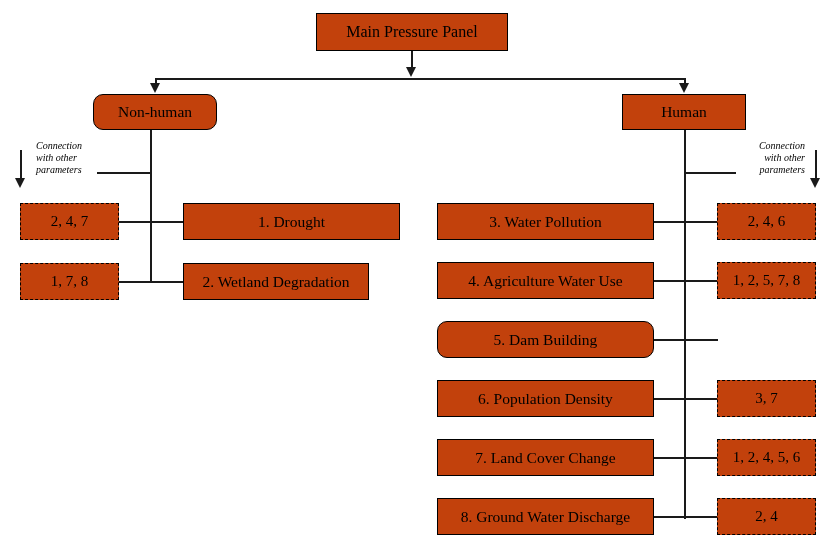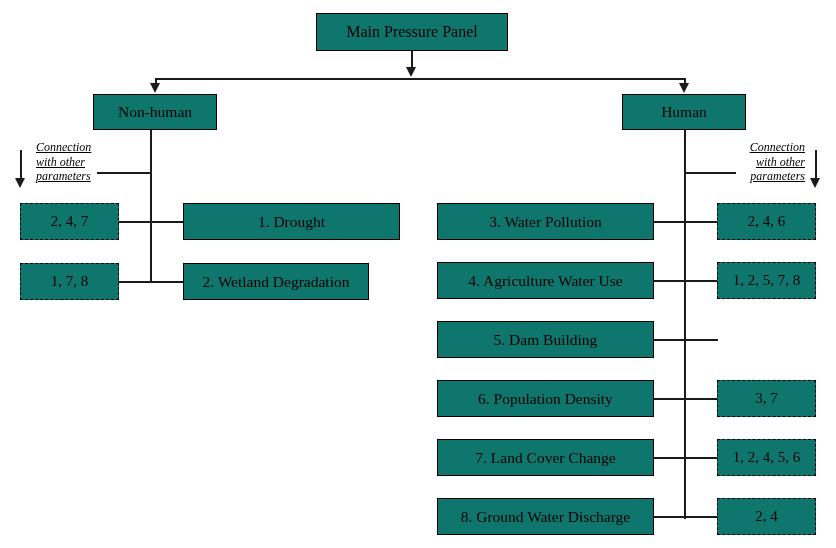--- a/index.html
+++ b/index.html
@@ -15,21 +15,21 @@
     position: relative;
     width: 836px;
     height: 548px;
     background: #ffffff;
     overflow: hidden;
   }
   .box {
     position: absolute;
     box-sizing: border-box;
     border: 1.6px solid #000000;
-    background: #0f766e;
+    background: #c2410c;
     display: flex;
     align-items: center;
     justify-content: center;
     font-size: 15.5px;
     line-height: 1.1;
     color: #000000;
     text-align: center;
     z-index: 3;
   }
   .box.dashed {
@@ -51,26 +51,25 @@
     width: 0;
     height: 0;
     border-left: 5.5px solid transparent;
     border-right: 5.5px solid transparent;
     border-top: 10px solid #1a1a1a;
     z-index: 2;
   }
   .note {
     position: absolute;
     font-style: italic;
-    font-size: 12px;
+    font-size: 10px;
     line-height: 1.22;
     color: #000000;
     z-index: 3;
     white-space: pre-line;
-    text-decoration: underline;
   }
   .note.left  { text-align: left; }
   .note.right { text-align: right; }
 </style>
 </head>
 <body>
 
 <div id="diagram">
 
   <div class="box root" style="left:316px; top:13px; width:192px; height:38px;">
@@ -81,21 +80,21 @@
   <div class="arrow-down" style="left:406px; top:67px;"></div>
 
   <div class="line h" style="left:155px; top:78px; width:530px;"></div>
 
   <div class="line v" style="left:155px; top:78px; height:8px;"></div>
   <div class="arrow-down" style="left:150px; top:83px;"></div>
 
   <div class="line v" style="left:684px; top:78px; height:8px;"></div>
   <div class="arrow-down" style="left:679px; top:83px;"></div>
 
-  <div class="box" style="left:93px; top:94px; width:124px; height:36px;">
+  <div class="box" style="left:93px; top:94px; width:124px; height:36px;border-radius:10px;">
     <span>Non-human</span>
   </div>
 
   <div class="box" style="left:622px; top:94px; width:124px; height:36px;">
     <span>Human</span>
   </div>
 
   <div class="line v" style="left:150px; top:130px; height:153px;"></div>
 
   <div class="line h" style="left:97px; top:172px; width:54px;"></div>
@@ -142,21 +141,21 @@
 
   <div class="line h" style="left:654px; top:280px; width:64px;"></div>
   <div class="box" style="left:437px; top:262px; width:217px; height:37px;">
     <span>4. Agriculture Water Use</span>
   </div>
   <div class="box dashed" style="left:717px; top:262px; width:99px; height:37px;">
     <span>1, 2, 5, 7, 8</span>
   </div>
 
   <div class="line h" style="left:654px; top:339px; width:64px;"></div>
-  <div class="box" style="left:437px; top:321px; width:217px; height:37px;">
+  <div class="box" style="left:437px; top:321px; width:217px; height:37px;border-radius:10px;">
     <span>5. Dam Building</span>
   </div>
 
   <div class="line h" style="left:654px; top:398px; width:64px;"></div>
   <div class="box" style="left:437px; top:380px; width:217px; height:37px;">
     <span>6. Population Density</span>
   </div>
   <div class="box dashed" style="left:717px; top:380px; width:99px; height:37px;">
     <span>3, 7</span>
   </div>

